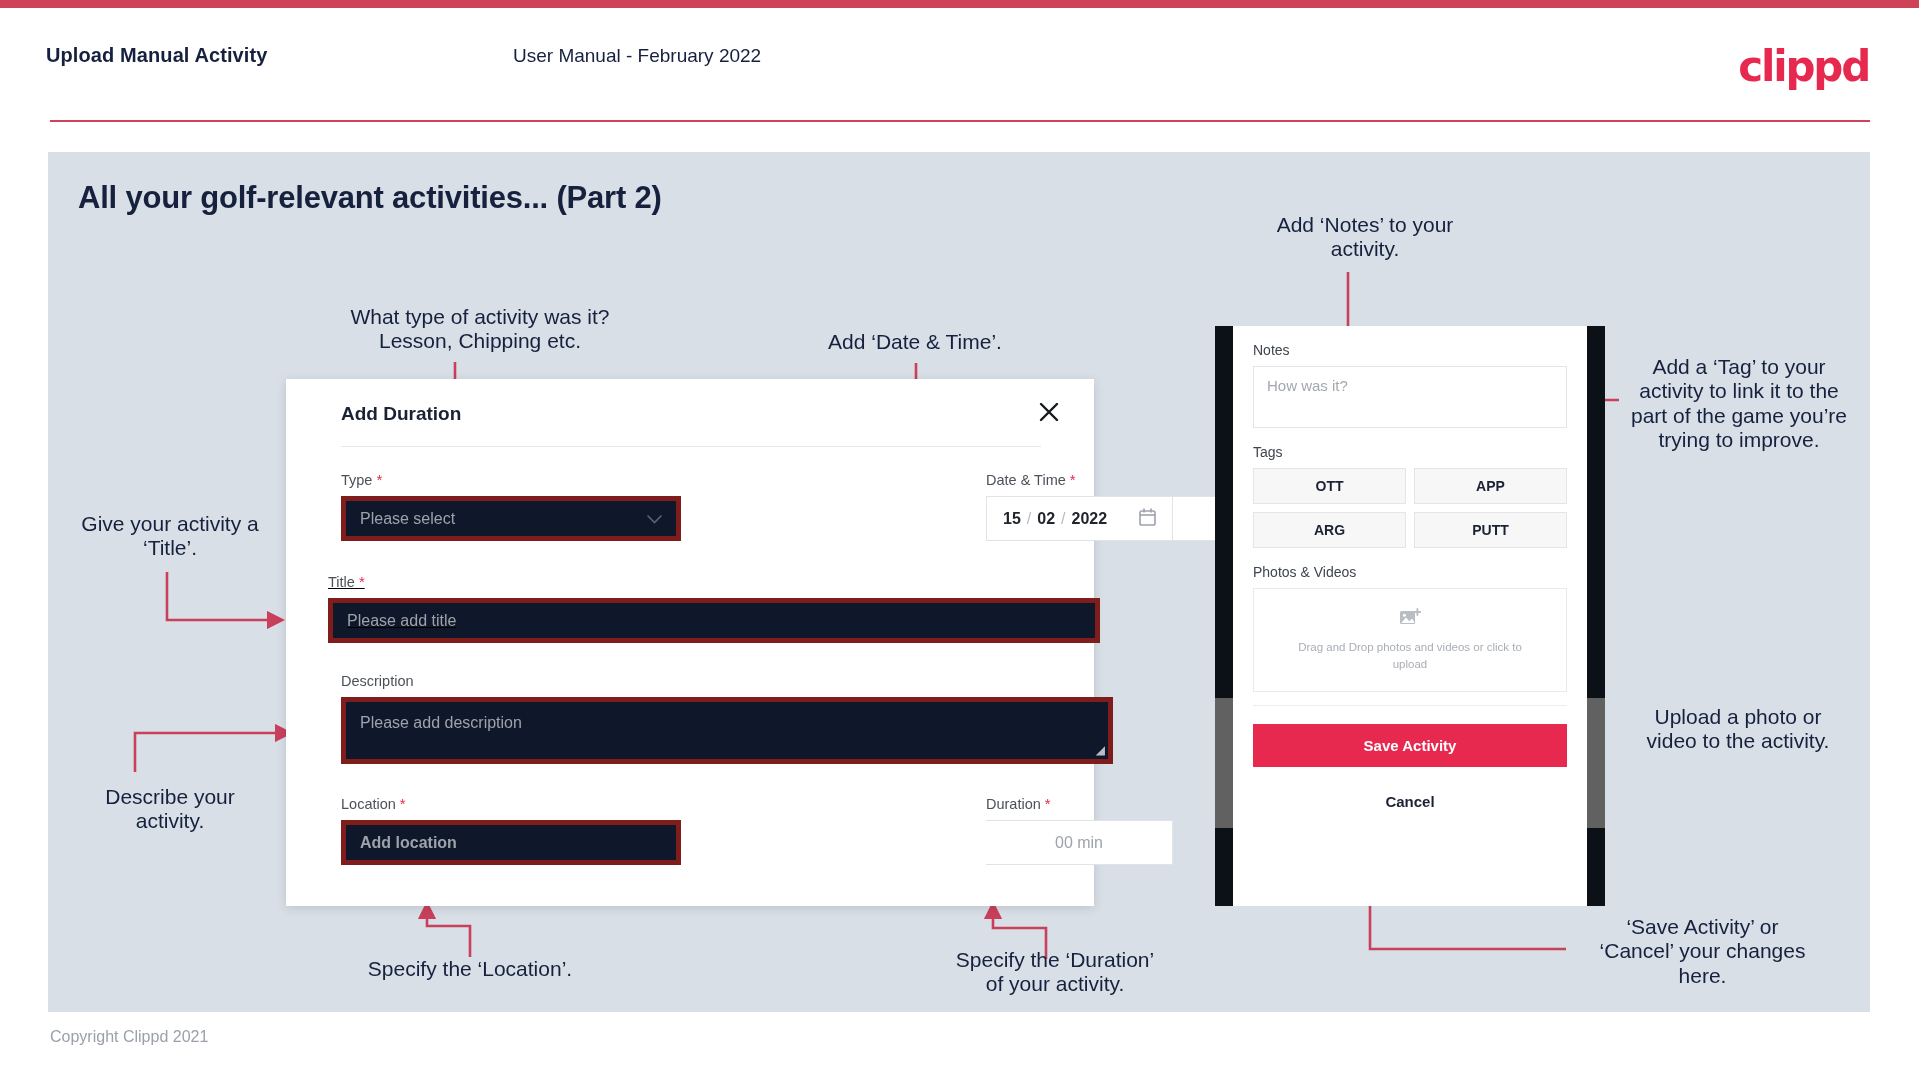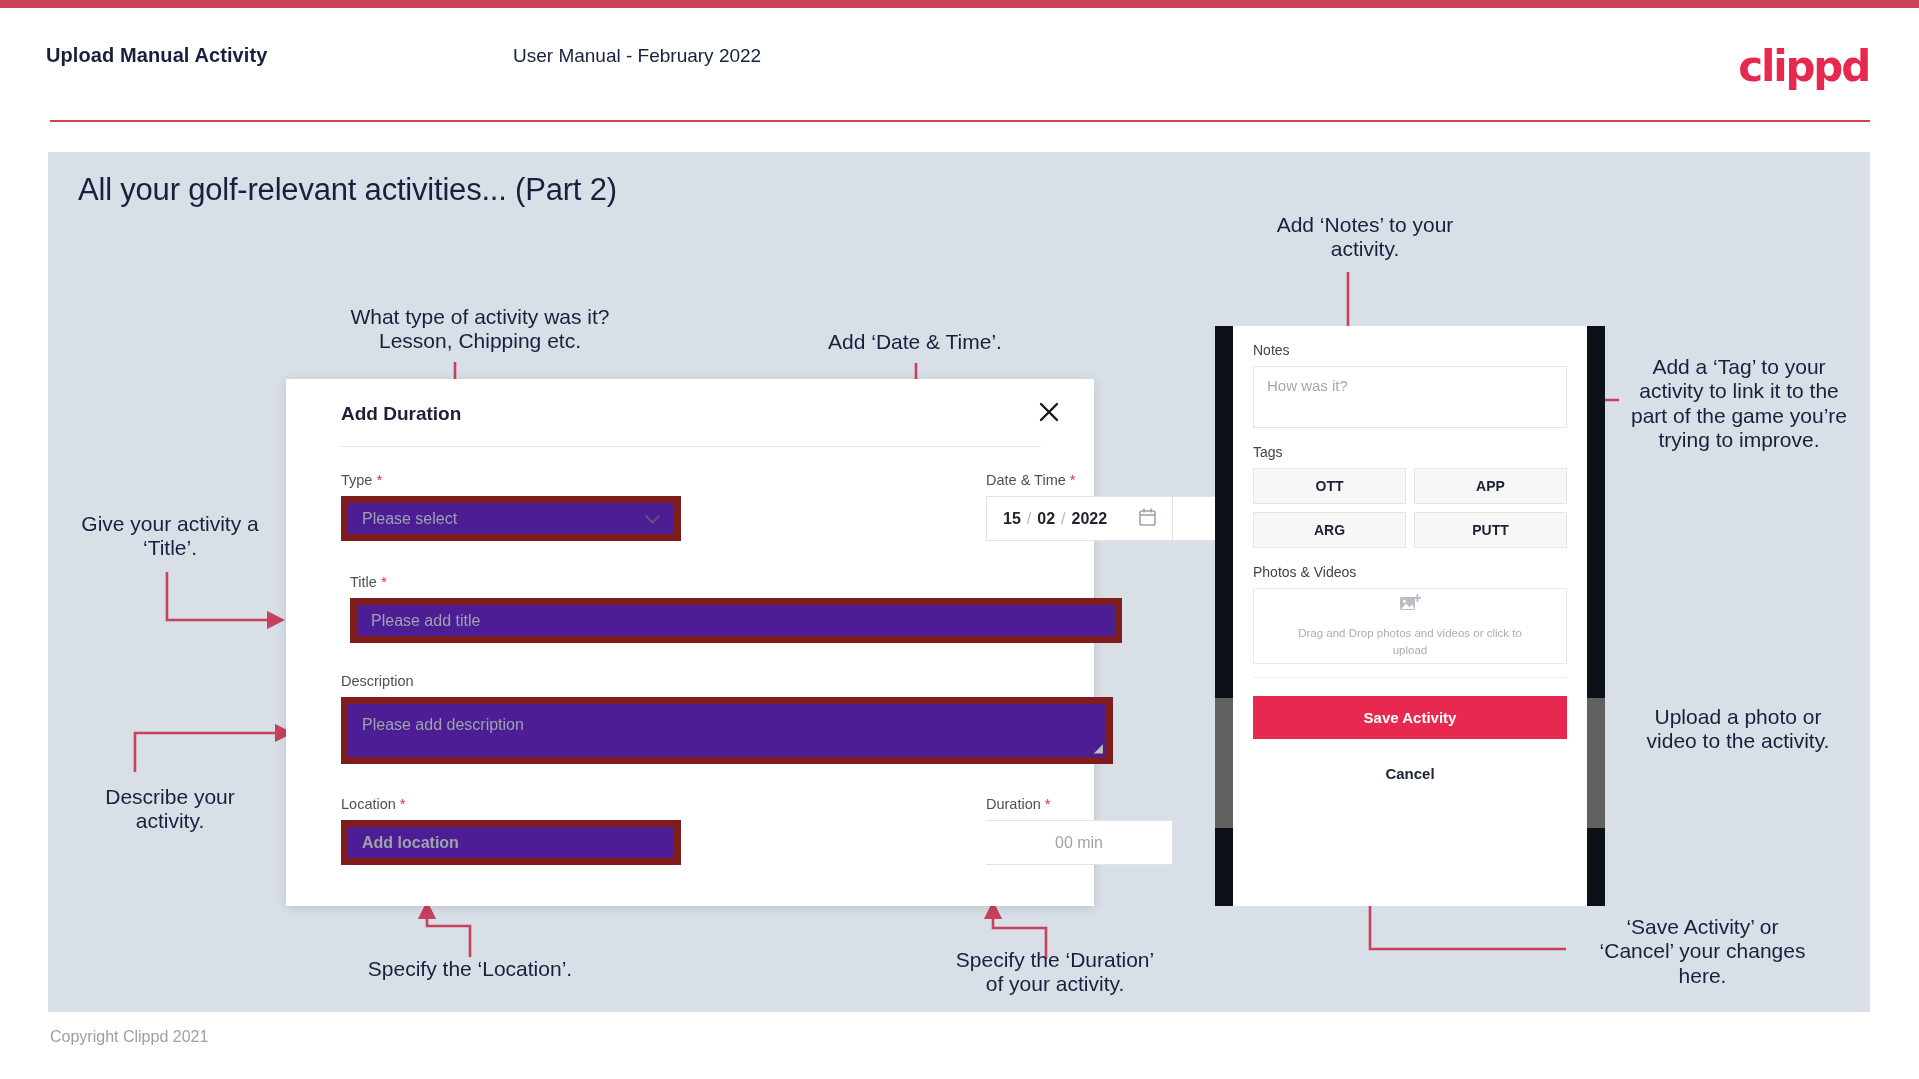--- a/index.html
+++ b/index.html
@@ -38,22 +38,22 @@
   }
 
   
   .slide {
     position: absolute; left: 48px; top: 152px;
     width: 1822px; height: 860px;
     background: #d9dfe7;
   }
 
   .slide-title {
-    position: absolute; left: 30px; top: 20px;
-    font-size: 31px; font-weight: 400; color: #16213e; letter-spacing: -.2px;
+    position: absolute; left: 30px; top: 28px;
+    font-size: 31px; font-weight: 700; color: #16213e; letter-spacing: -.2px;
   }
   .slide-sub {
     position: absolute; left: 30px; top: 62px;
     font-size: 28px; font-weight: 400; color: #16213e; letter-spacing: -.1px;
   }
 
   .footer {
     position: absolute; left: 50px; top: 1028px;
     font-size: 16px; color: #9aa1ab;
   }
@@ -94,21 +94,21 @@
     background: #e7e7e9;
   }
 
   .form { position: absolute; left: 0; top: 78px; width: 808px; }
   .field-label {
     font-size: 14.5px; color: #4c5159; margin-bottom: 8px;
     font-weight: 400;
   }
   .req { color: #e8294f; font-size: 15px; }
   .ctl {
-    border: 7px solid #7f1d1d; background: #4c1d95;
+    border: 5px solid #7f1d1d; background: #0f172a;
     font-size: 16px; color: #9ea3ab;
     display: flex; align-items: center; text-align: right;
   }
 
   .f-type { position: absolute; left: 55px; top: 14px; width: 340px; }
   .f-type .ctl { height: 45px; padding: 0 14px; justify-content: space-between; }
   .chev { color: #5c616b; font-size: 14px; }
 
   .f-dt { position: absolute; left: 700px; top: 14px; width: 374px; }
   .f-dt-inner { display: flex; }
@@ -118,21 +118,21 @@
     font-size: 16px; color: #21242b; font-weight: 600;
   }
   .dt-sep { color: #b7bbc2; font-weight: 400; }
   .cal-ic { margin-left: auto; }
   .dt-time {
     width: 187px; height: 45px; border: 1px solid #e2e3e6; border-left: none;
     background: #fff; display: flex; align-items: center; justify-content: center;
     font-size: 16px; color: #21242b; font-weight: 600;
   }
 
-  .f-title { position: absolute; left: 64px; top: 116px; width: 772px; }
+  .f-title { position: absolute; left: 42px; top: 116px; width: 772px; text-decoration: underline; }
   .f-title .ctl { height: 45px; padding: 0 14px; }
 
   .f-desc { position: absolute; left: 55px; top: 216px; width: 772px; }
   .f-desc .ctl {
     height: 67px; padding: 12px 14px; align-items: flex-start; position: relative;
   }
   .resz {
     position: absolute; right: 3px; bottom: 2px; color: #b9bcc2; font-size: 12px;
     transform: rotate(0deg);
   }
@@ -178,21 +178,21 @@
   .ph-gap { height: 16px; }
   .tag-grid {
     display: grid; grid-template-columns: 1fr 1fr; gap: 8px;
   }
   .tag-btn {
     height: 36px; border: 1px solid #e4e5e8; background: #f7f7f8;
     display: flex; align-items: center; justify-content: center;
     font-size: 14px; font-weight: 700; color: #1b2233; cursor: pointer;
   }
   .pv-box {
-    height: 76px; border: 1px solid #e9eaec; background: #fff;
+    height: 104px; border: 1px solid #e9eaec; background: #fff;
     display: flex; flex-direction: column; align-items: center;
     justify-content: center; gap: 7px;
   }
   .pv-txt {
     font-size: 11.5px; color: #a9aeb5; text-align: center; line-height: 1.45;
     max-width: 230px;
   }
   .ph-rule { height: 1px; background: #ededef; margin: 13px 0 0 0; }
   .save-btn {
     margin-top: 18px; height: 43px; background: #e8294f;

